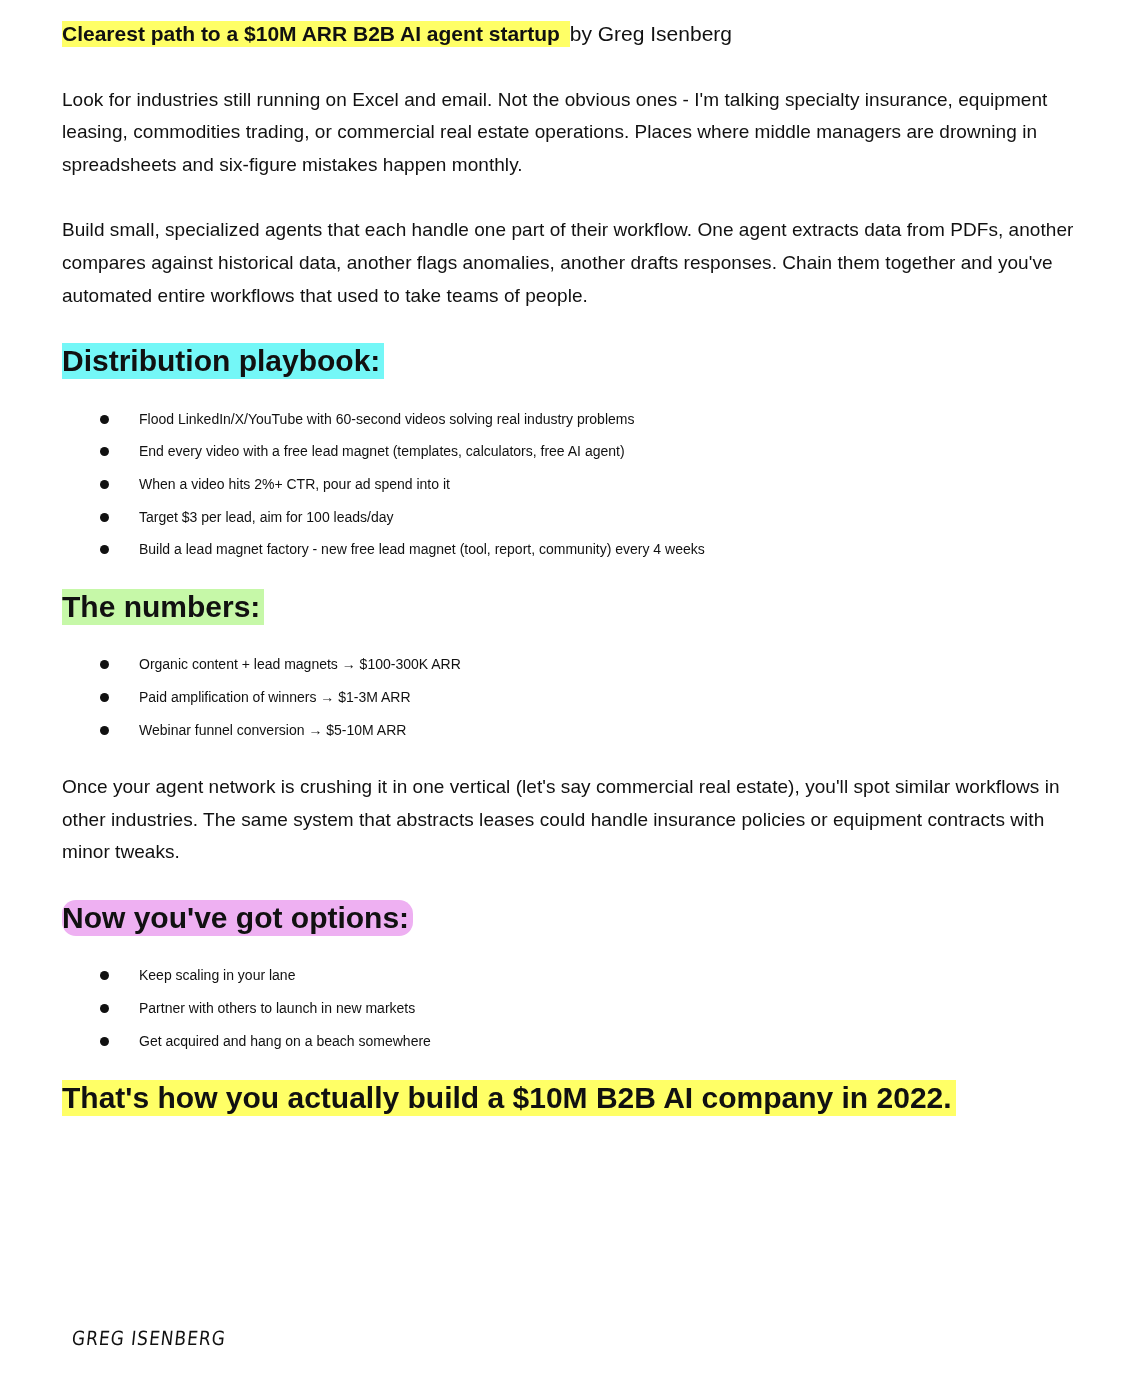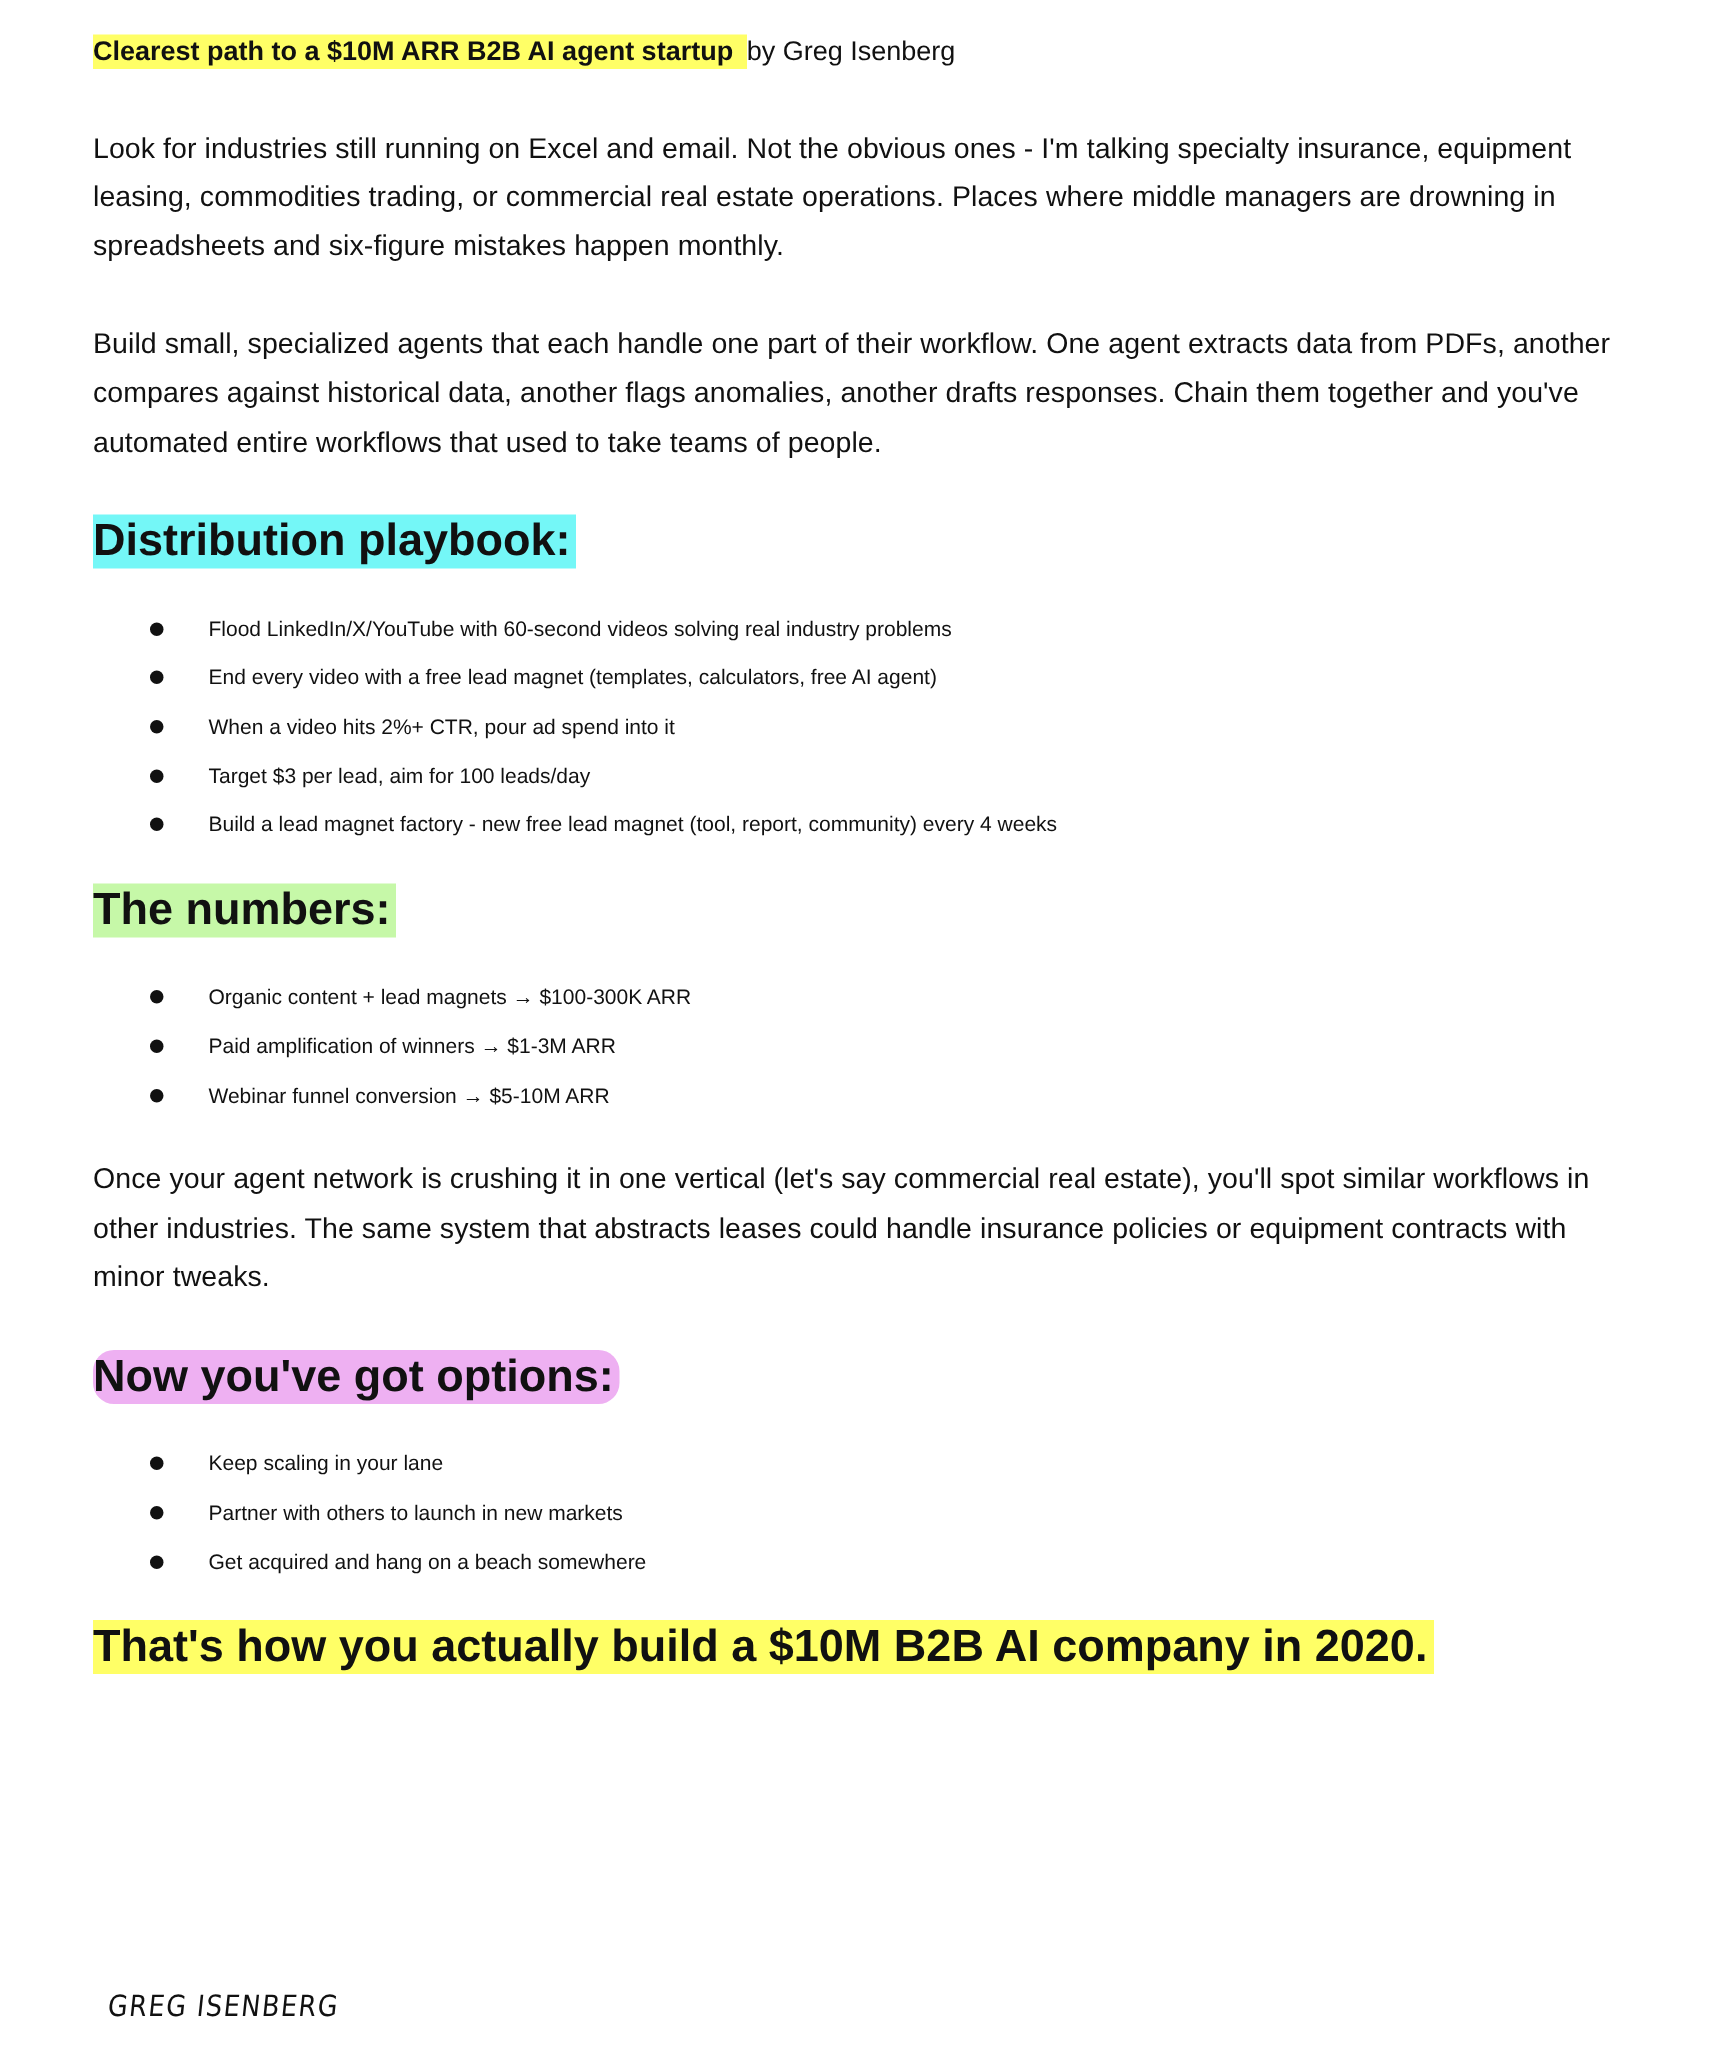--- a/index.html
+++ b/index.html
@@ -21,21 +21,21 @@
       width: 1144px;
       height: 1380px;
     }
     .p {
       font-size: 19px;
       line-height: 32.6px;
       margin: 0 0 33px 0;
       letter-spacing: 0.05px;
     }
     .title-line {
-      font-size: 18px;
+      font-size: 21px;
       line-height: 32.6px;
       margin: 0 0 33px 0;
     }
     .hl {
       font-weight: bold;
       padding: 1px 4px 2px 0;
     }
     .hl-yellow { background: #ffff66; }
     .hl-cyan   { background: #74f7f7; }
     .hl-green  { background: #c6f8a8; }
@@ -119,17 +119,17 @@
     <span class="hl hl-purple">Now you've got options:</span>
   </div>
   <ul class="bullets">
     <li><span class="dot"></span><span>Keep scaling in your lane</span></li>
     <li><span class="dot"></span><span>Partner with others to launch in new markets</span></li>
     <li><span class="dot"></span><span>Get acquired and hang on a beach somewhere</span></li>
   </ul>
 
 
   <div class="heading final">
-    <span class="hl hl-yellow">That's how you actually build a $10M B2B AI company in 2020.</span>
+    <span class="hl hl-yellow">That's how you actually build a $10M B2B AI company in 2022.</span>
   </div>
 
   <div class="signature">GREG ISENBERG</div>
 </div>
 
 </body></html>

